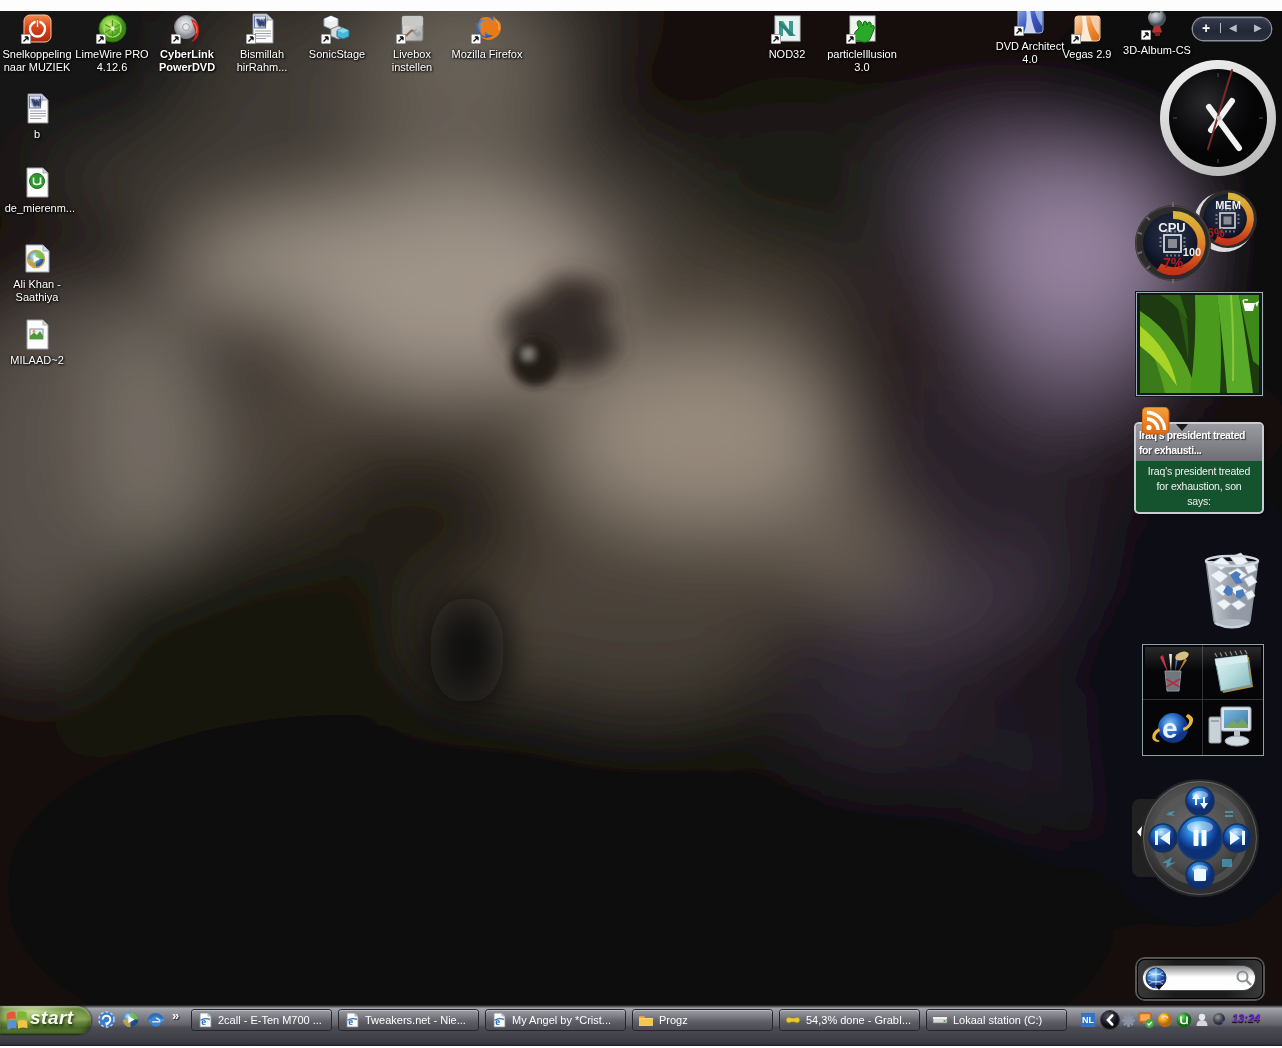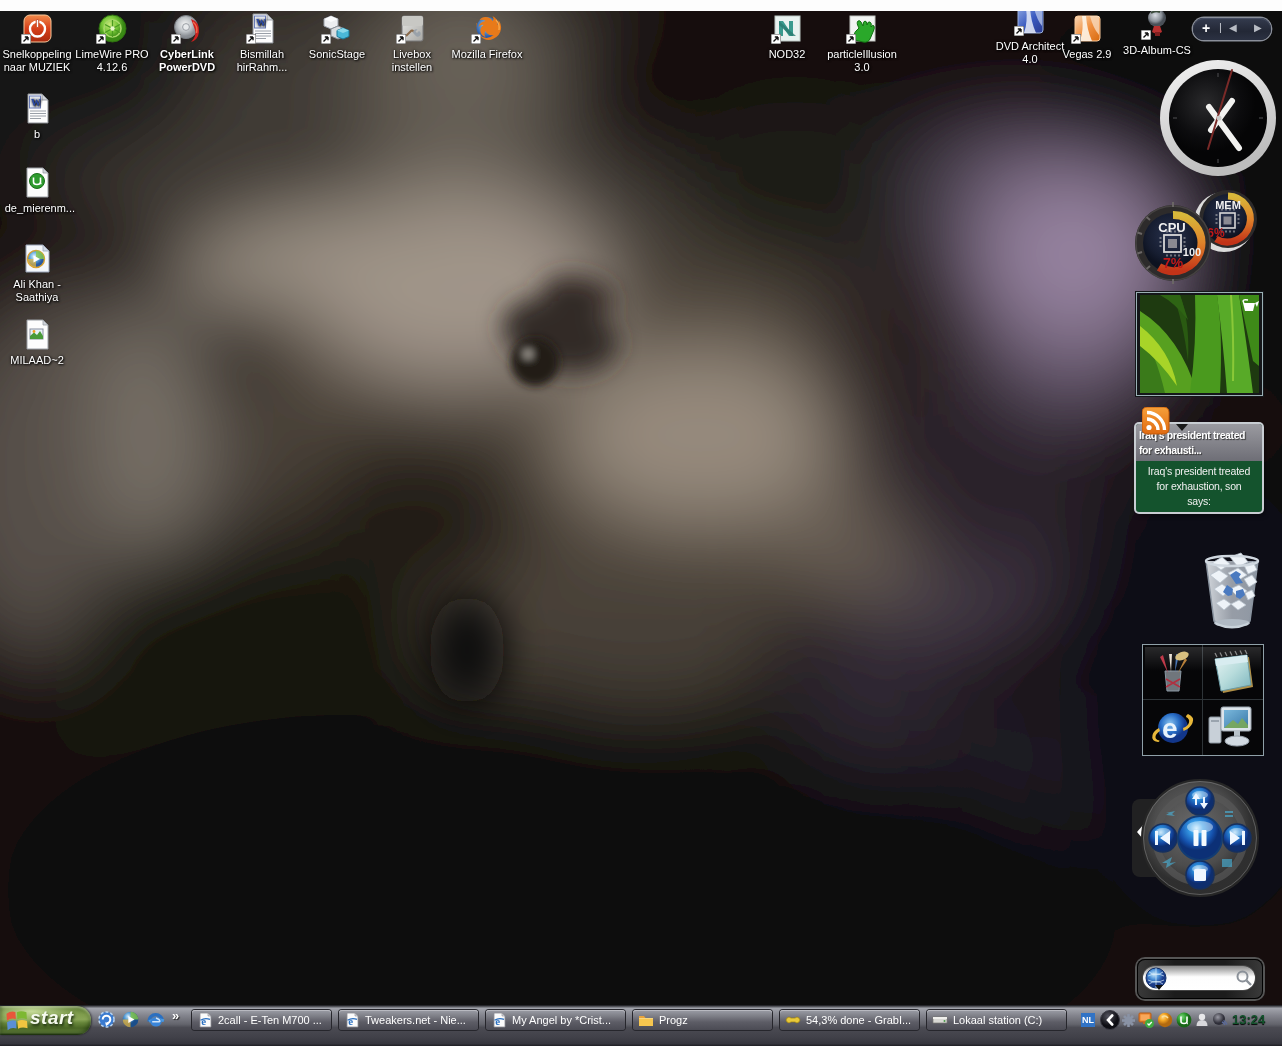--- a/index.html
+++ b/index.html
@@ -17,22 +17,22 @@
   .dicon .cap{margin-top:3px;}
   
   #taskbar{position:absolute;left:0;top:1005px;width:1282px;height:41px;
     background:linear-gradient(#101014 0%,#a2a4ac 8%,#84858e 25%,#63646c 47%,#4b4b53 55%,#404048 80%,#36363e 94%,#1e1e24 100%);}
   .tbtn{position:absolute;top:5px;height:20px;border-radius:3px;
     background:linear-gradient(#9b9da6 0%,#7e7f87 30%,#5d5d66 60%,#4b4b54 100%);
     box-shadow:0 0 0 1px #26262c, inset 0 1px 0 #b8b9c0;
     color:#fff;font-size:11px;line-height:20px;white-space:nowrap;overflow:hidden;}
   .tbtn .ti{position:absolute;left:5px;top:2px;width:16px;height:16px;}
   .tbtn .tt{position:absolute;left:26px;top:0;}
-  #tclock{position:absolute;left:1232px;top:1012px;color:#14532d;font-weight:bold;font-size:13px;
-    text-shadow:0 1px 1px #000;}
+  #tclock{position:absolute;left:1232px;top:1012px;color:#6d28d9;font-weight:bold;font-size:11px;
+    text-shadow:0 1px 1px #000;font-style:italic;}
   #startbtn{position:absolute;left:0;top:1px;width:91px;height:29px;border-radius:0 14px 14px 0;
     background:radial-gradient(ellipse 90% 70% at 35% 18%, rgba(215,235,170,.85) 0%, rgba(160,190,110,.35) 45%, rgba(0,0,0,0) 70%),
       linear-gradient(180deg,#2c3d12 0%,#5a7830 10%,#7d9a4a 30%,#8aa657 46%,#66853a 58%,#4d6a27 76%,#75944a 93%,#1e3010 100%);
     box-shadow:inset 0 -3px 5px rgba(15,35,5,.65), inset 0 2px 2px rgba(235,250,210,.5), 1px 0 2px rgba(0,0,0,.5);}
   #starttxt{position:absolute;left:30px;top:1px;color:#f6faee;font-size:19px;font-weight:bold;font-style:italic;
     text-shadow:1px 2px 3px rgba(5,20,0,.9);letter-spacing:.5px;}
 </style>
 </head>
 <body>
 <div id="stage">

